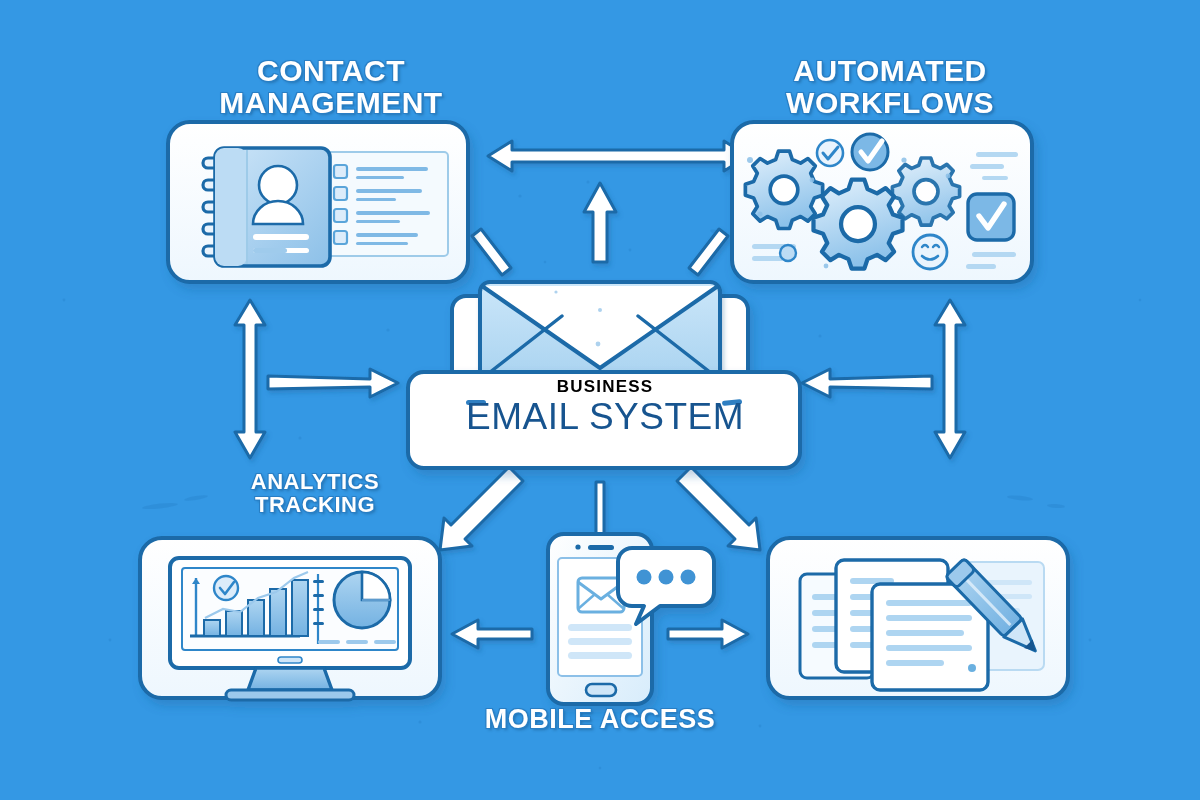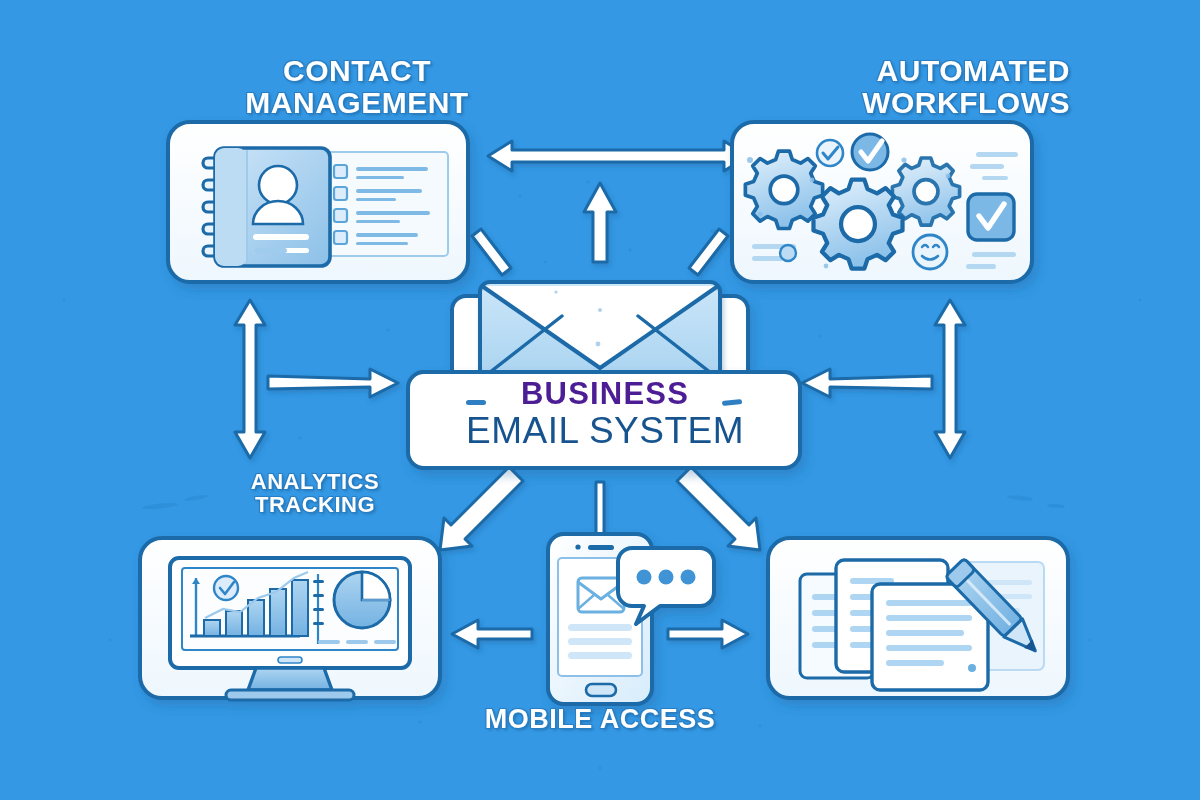--- a/index.html
+++ b/index.html
@@ -23,37 +23,37 @@
     white-space:pre-line;
     text-shadow:
        0 0 2px #2a7fc4,
        1px 1px 0 #2a7fc4,
       -1px 1px 0 #2a7fc4,
        1px -1px 0 #2a7fc4,
       -1px -1px 0 #2a7fc4,
        2px 2px 3px rgba(20,70,115,.45);
     pointer-events:none;
   }
-  #lbl-contact   { left:187px;  top:55px;  width:340px; font-size:30px; }
-  #lbl-workflow  { left:710px;  top:55px;  width:360px; font-size:30px;text-align:right; }
+  #lbl-contact   { left:161px;  top:55px;  width:340px; font-size:30px; }
+  #lbl-workflow  { left:710px;  top:55px;  width:360px; font-size:30px; }
   #lbl-analytics { left:150px;  top:470px; width:330px; font-size:22px; }
   #lbl-template  { left:780px;  top:470px; width:310px; font-size:27px; }
   #lbl-mobile    { left:470px;  top:705px; width:260px; font-size:27px;text-align:center; }
 
   .center-text {
     position:absolute;
     left:410px; top:378px;
     width:390px;
     text-align:center;
     color:#1c5a95;
     pointer-events:none;
   }
   .center-text .sub {
-    font-size:31px; font-weight:bold; letter-spacing:1.2px;
-    line-height:1; color:#4c1d95;
+    font-size:17px; font-weight:bold; letter-spacing:1.2px;
+    line-height:1; color:#000000;
   }
   .center-text .main {
     font-size:37px; font-weight:normal; letter-spacing:0.5px;
     line-height:1.08; color:#17548f; margin-top:2px;
   }
 </style>
 </head>
 <body>
 
 <div id="stage">

